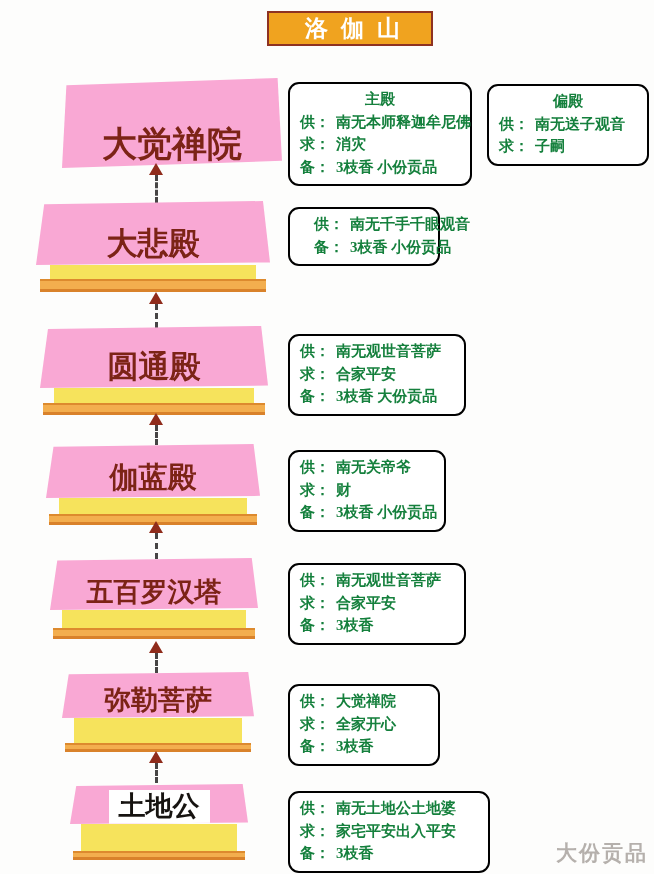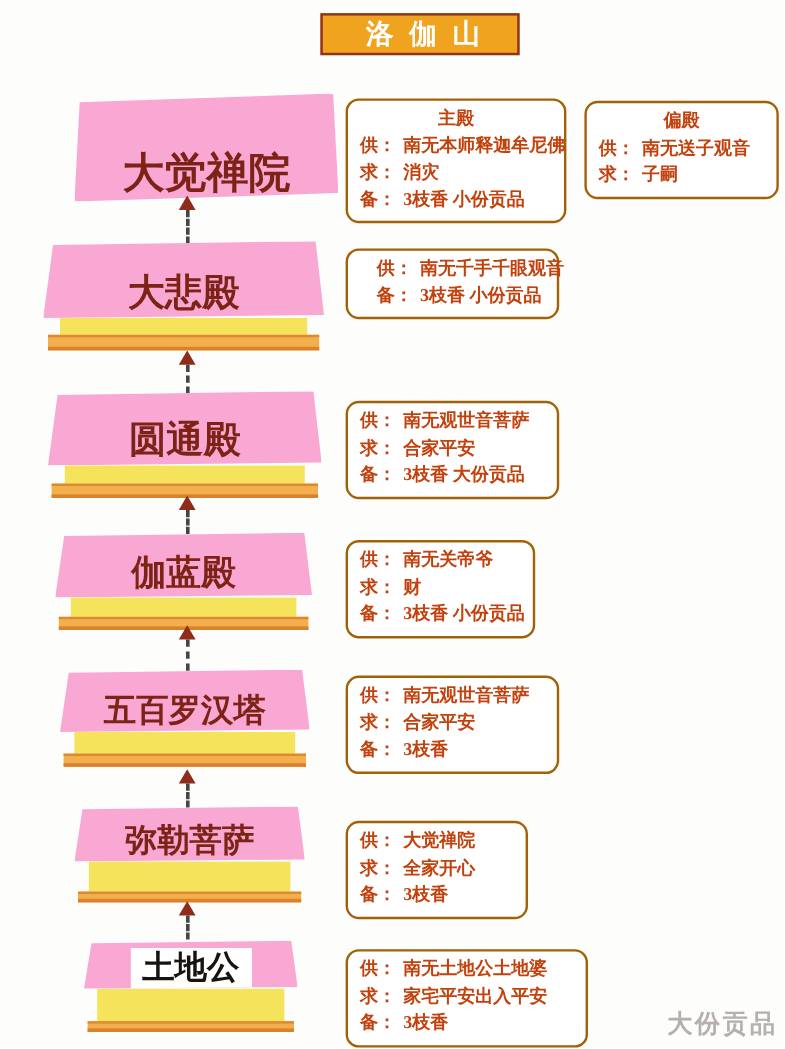--- a/index.html
+++ b/index.html
@@ -44,23 +44,23 @@
   .arrow-head{
     width:0;height:0;
     border-left:7px solid transparent;border-right:7px solid transparent;
     border-bottom:12px solid #8f2b1b;
   }
   .arrow-tail{flex:1;width:0;border-left:3px dashed #474545;}
 
   
   .info-box{
     position:absolute;box-sizing:border-box;
-    background:#ffffff;border:2px solid #a16207;border-radius:11px;
+    background:#ffffff;border:2px solid #000000;border-radius:11px;
     padding:4px 10px 6px 10px;
-    color:#c2410c;font-size:15px;line-height:1.5;font-weight:bold;
+    color:#15803d;font-size:15px;line-height:1.5;font-weight:bold;
   }
   .box-heading{text-align:center;font-size:15px;}
   .line{white-space:nowrap;}
   .lab{margin-right:6px;}
 
   
   .watermark{
     position:absolute;right:6px;top:839px;
     font-family:"DejaVu Sans","Liberation Sans",sans-serif;
     font-weight:bold;font-size:21px;color:#b5b0ac;letter-spacing:2px;
@@ -165,21 +165,21 @@
     <div class="line"><span class="lab">求：</span><span>消灾</span></div>
     <div class="line"><span class="lab">备：</span><span>3枝香 小份贡品</span></div>
   </div>
 
   <div class="info-box" style="left:487px;top:84px;width:162px;">
     <div class="box-heading">偏殿</div>
     <div class="line"><span class="lab">供：</span><span>南无送子观音</span></div>
     <div class="line"><span class="lab">求：</span><span>子嗣</span></div>
   </div>
 
-  <div class="info-box" style="left:288px;top:207px;width:178px;padding-left:24px;">
+  <div class="info-box" style="left:288px;top:207px;width:152px;padding-left:24px;">
     <div class="line"><span class="lab">供：</span><span>南无千手千眼观音</span></div>
     <div class="line"><span class="lab">备：</span><span>3枝香 小份贡品</span></div>
   </div>
 
   <div class="info-box" style="left:288px;top:334px;width:178px;">
     <div class="line"><span class="lab">供：</span><span>南无观世音菩萨</span></div>
     <div class="line"><span class="lab">求：</span><span>合家平安</span></div>
     <div class="line"><span class="lab">备：</span><span>3枝香 大份贡品</span></div>
   </div>
 

